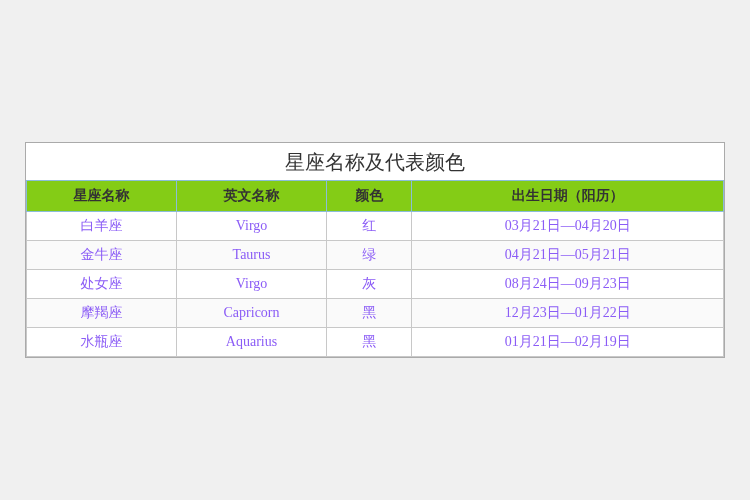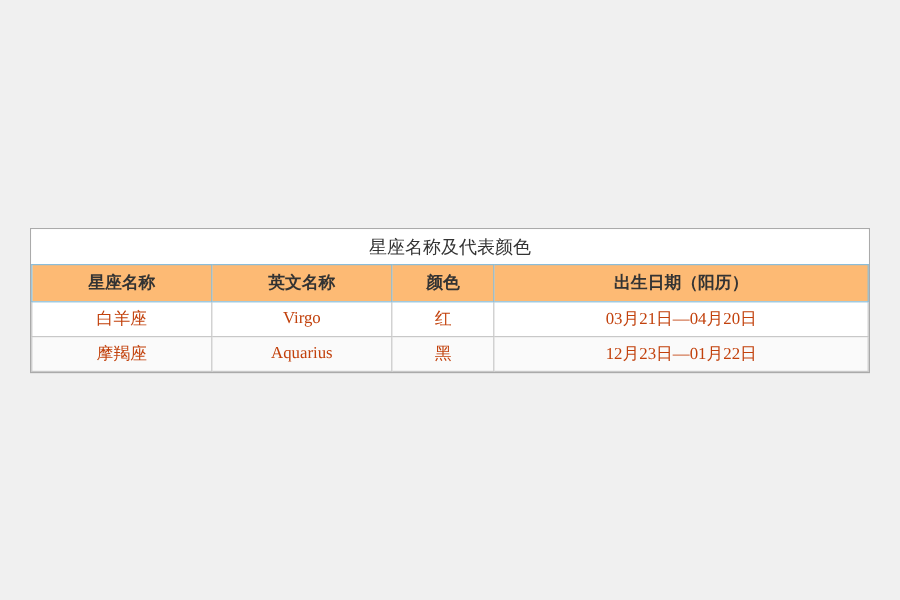--- a/index.html
+++ b/index.html
@@ -13,44 +13,44 @@
       font-family: "SimSun", "宋体", serif;
       font-size: 14px;
     }
     .container {
       width: 700px;
       background: #fff;
       border: 1px solid #aaa;
     }
     .page-title {
       text-align: center;
-      font-size: 15px;
+      font-size: 20px;
       color: #333;
       padding: 6px 4px 4px;
       background: #fff;
     }
     table {
       width: 100%;
       border-collapse: collapse;
     }
     th {
-      background-color: #fdba74;
+      background-color: #84cc16;
       color: #333;
       font-weight: bold;
       text-align: center;
       padding: 6px 4px;
       border: 1px solid #8bbdd9;
       font-size: 14px;
     }
     td {
       text-align: center;
       padding: 5px 4px;
       border: 1px solid #c8c8c8;
       background: #fff;
-      color: #c2410c;
+      color: #8b5cf6;
       font-size: 14px;
     }
     tr:nth-child(even) td {
       background: #fafafa;
     }
   </style>
 </head>
 <body>
 
 <div class="container">
@@ -65,20 +65,38 @@
       </tr>
     </thead>
     <tbody id="table-body">
     <tr>
           <td>白羊座</td>
           <td>Virgo</td>
           <td>红</td>
           <td>03月21日—04月20日</td>
         </tr>
         <tr>
+          <td>金牛座</td>
+          <td>Taurus</td>
+          <td>绿</td>
+          <td>04月21日—05月21日</td>
+        </tr>
+        <tr>
+          <td>处女座</td>
+          <td>Virgo</td>
+          <td>灰</td>
+          <td>08月24日—09月23日</td>
+        </tr>
+        <tr>
           <td>摩羯座</td>
+          <td>Capricorn</td>
+          <td>黑</td>
+          <td>12月23日—01月22日</td>
+        </tr>
+        <tr>
+          <td>水瓶座</td>
           <td>Aquarius</td>
           <td>黑</td>
-          <td>12月23日—01月22日</td>
+          <td>01月21日—02月19日</td>
         </tr>
       </tbody>
   </table>
 </div>
 
 </body></html>

